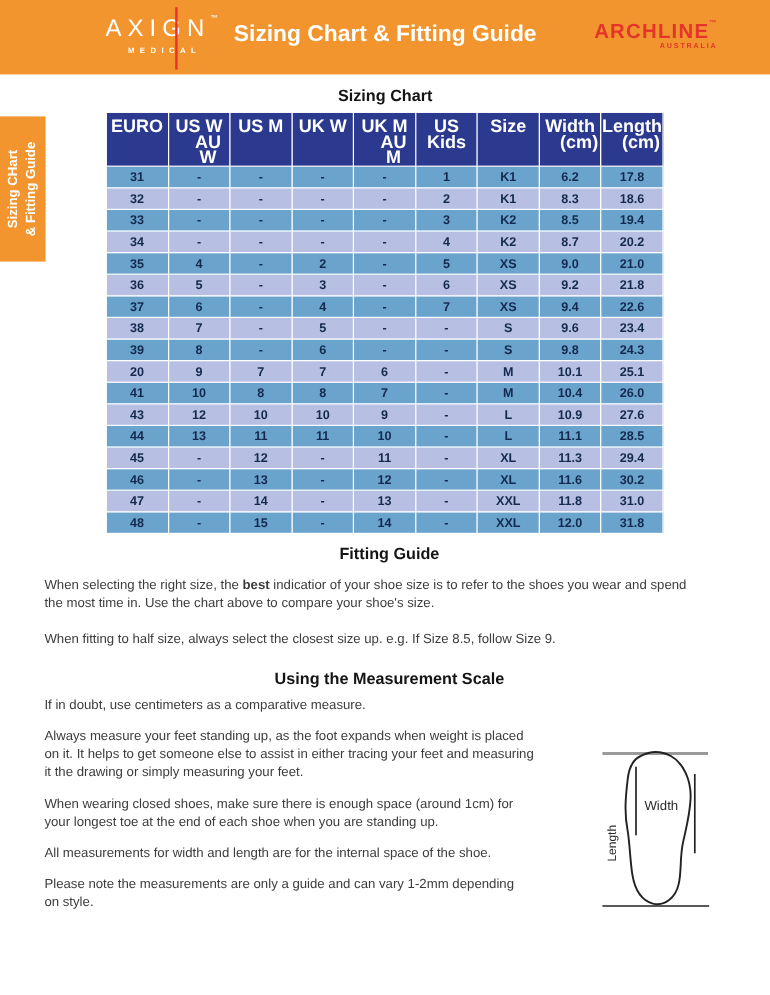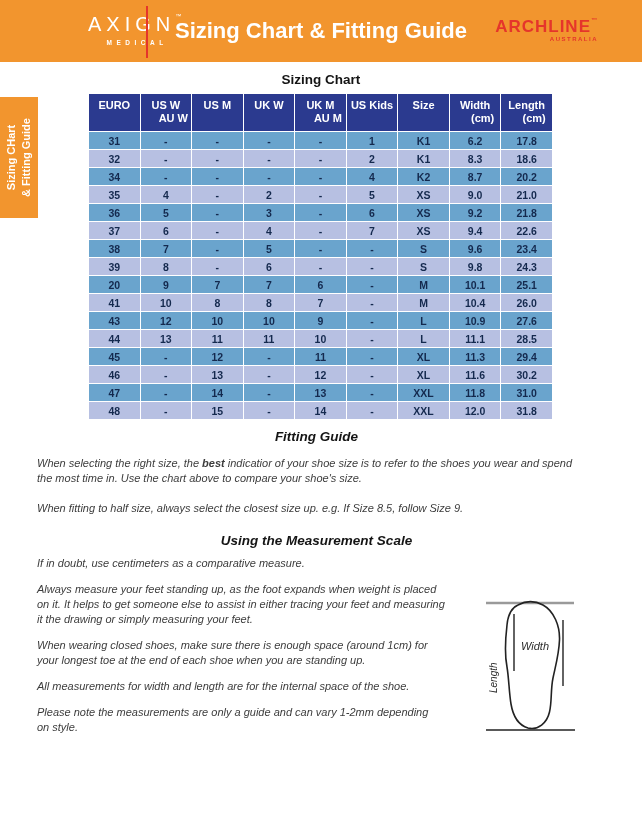--- a/index.html
+++ b/index.html
@@ -31,21 +31,21 @@
     display: block; font-size: 6.5px; font-weight: bold;
     letter-spacing: 4.5px; margin-top: 3px; padding-left: 3px;
   }
   .axign-line {
     position: absolute; left: 61%; top: -7px;
     width: 2px; height: 52px; background: #E5352B; z-index: 2;
   }
   .banner-title {
     position: absolute; left: 50%; top: 18px; transform: translateX(-50%);
     white-space: nowrap;
-    font-size: 22px; font-weight: bold; color: #ffffff;
+    font-size: 19px; font-weight: bold; color: #ffffff;
   }
   .archline {
     position: absolute; right: 44px; top: 17px;
     text-align: right; color: #E5352B;
   }
   .arch-name { font-size: 17px; font-weight: bold; letter-spacing: 1px; }
   .arch-name .tm { font-size: 6px; vertical-align: top; }
   .arch-sub { display: block; font-size: 6px; font-weight: bold; letter-spacing: 1.5px; margin-top: -1px; }
   
   .side-tab {
@@ -70,35 +70,35 @@
   .h-measure { margin: 17px 0 8px; }
   
   .sizing-table {
     border-collapse: collapse;
     margin-left: 88px;
     width: 465px;
     table-layout: fixed;
   }
   .sizing-table th {
     background: #2B3A8F; color: #ffffff;
-    font-size: 11px; font-weight: bold;
+    font-size: 15px; font-weight: bold;
     vertical-align: top; padding-top: 5px;
     height: 38px; line-height: 13px;
     border: 1px solid #ffffff;
   }
   .sizing-table th .sub { min-height: 13px; padding-left: 15px; }
   .sizing-table td {
     text-align: center; font-size: 10.5px; font-weight: bold;
     color: #14294E; height: 18px;
     border: 1px solid #ffffff;
   }
   .sizing-table tbody tr:nth-child(odd)  td { background: #6AA4CD; }
   .sizing-table tbody tr:nth-child(even) td { background: #B7C0E2; }
   
-  .content { padding: 0 46px 0 37px; font-style: italic; }
+  .content { padding: 0 30px 0 37px; }
   .para {
     font-size: 11px; line-height: 15px;
     white-space: pre-line; color: #3c3c3c;
   }
   .p1 { margin-top: 12px; }
   .p2 { margin-top: 15px; }
   .measure { position: relative; margin-top: 4px; }
   .measure .para { width: 432px; margin-bottom: 11px; }
   
   .diagram {
@@ -192,20 +192,31 @@
         <td>-</td>
         <td>-</td>
         <td>-</td>
         <td>-</td>
         <td>2</td>
         <td>K1</td>
         <td>8.3</td>
         <td>18.6</td>
       </tr>
       <tr>
+        <td>33</td>
+        <td>-</td>
+        <td>-</td>
+        <td>-</td>
+        <td>-</td>
+        <td>3</td>
+        <td>K2</td>
+        <td>8.5</td>
+        <td>19.4</td>
+      </tr>
+      <tr>
         <td>34</td>
         <td>-</td>
         <td>-</td>
         <td>-</td>
         <td>-</td>
         <td>4</td>
         <td>K2</td>
         <td>8.7</td>
         <td>20.2</td>
       </tr>

